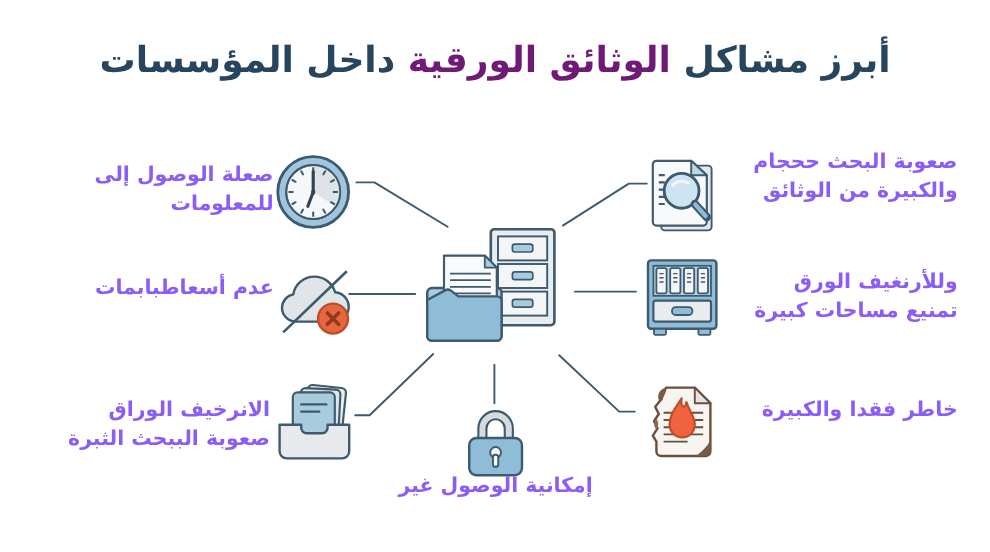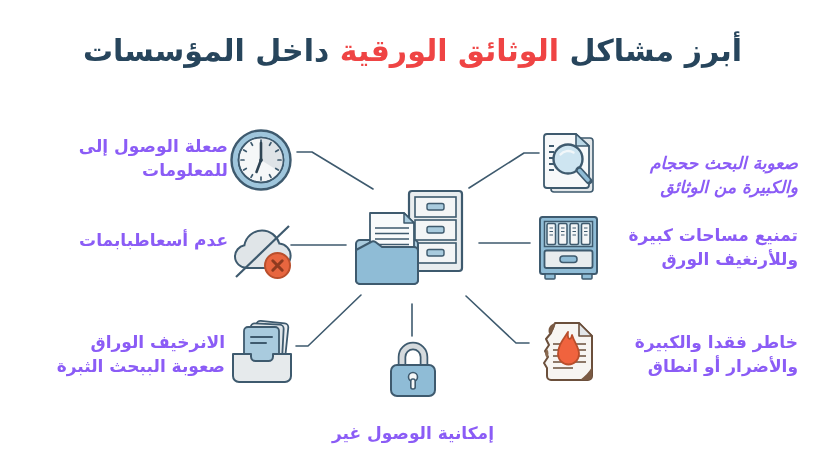--- a/index.html
+++ b/index.html
@@ -5,27 +5,27 @@
   html,body{margin:0;padding:0;background:#ffffff;}
   #canvas{
     position:relative;width:825px;height:460px;overflow:hidden;background:#ffffff;
     font-family:"DejaVu Sans","Liberation Sans",sans-serif;
   }
   .title{
     position:absolute;left:0;top:33px;width:825px;text-align:center;
     direction:rtl;font-size:30px;font-weight:700;color:#27455C;letter-spacing:0;
     white-space:nowrap;
   }
-  .title .accent{color:#ef4444;}
+  .title .accent{color:#701a75;}
   .connectors{position:absolute;left:0;top:0;pointer-events:none;}
   .item-text{
     position:absolute;direction:rtl;text-align:right;color:#8b5cf6;
     font-size:17px;font-weight:700;line-height:23.5px;white-space:nowrap;
   }
-  .item-text.center{text-align:center;margin-top:28px;}
+  .item-text.center{text-align:center;}
   .icon{position:absolute;}
   .icon svg{display:block;}
 </style>
 </head>
 <body>
 
 <div id="canvas">
 
   <div class="title"><span>أبرز مشاكل</span> <span class="accent">الوثائق الورقية</span> <span>داخل المؤسسات</span></div>
 
@@ -126,21 +126,21 @@
       <rect x="20" y="12" width="42" height="54" rx="3" fill="#E3E8EB" stroke="#3E5A6E" stroke-width="1.6"></rect>
       <path d="M16,8 H45 L58,20 V59 a3,3 0 0 1 -3,3 H16 a3,3 0 0 1 -3,-3 V11 a3,3 0 0 1 3,-3 Z" fill="#F7F9FA" stroke="#3E5A6E" stroke-width="1.8"></path>
       <path d="M45,8 V20 H58 Z" fill="#BAD7E6" stroke="#3E5A6E" stroke-width="1.6" stroke-linejoin="round"></path>
       <path d="M18,20 h5 M18,26 h5 M18,32 h5 M18,38 h5 M18,44 h5" stroke="#3E5A6E" stroke-width="1.8"></path>
       <circle cx="37" cy="33" r="14.5" fill="#C9E2EF" fill-opacity="0.9" stroke="#3E5A6E" stroke-width="2.4"></circle>
       <path d="M29.5,28.5 a10,10 0 0 1 13,-2" fill="none" stroke="#F2F7FA" stroke-width="2.4" stroke-linecap="round"></path>
       <line x1="48" y1="44" x2="58" y2="55" stroke="#3E5A6E" stroke-width="7" stroke-linecap="round"></line>
       <line x1="48.5" y1="44.5" x2="57" y2="54" stroke="#8FBCD6" stroke-width="3.5" stroke-linecap="round"></line>
     </svg>
   </div>
-  <div class="item-text" style="left:608px;top:152px;width:190px;font-style:italic;">
+  <div class="item-text" style="left:608px;top:124px;width:190px;">
     <div>صعوبة البحث ححجام</div>
     <div>والكبيرة من الوثائق</div>
   </div>
 
   <div class="icon" style="left:532px;top:212px;">
     <svg width="73" height="73" viewBox="0 0 73 73">
       <rect x="8" y="5" width="57" height="57" rx="2.5" fill="#8FBCD6" stroke="#3E5A6E" stroke-width="2"></rect>
       <rect x="12.5" y="9.5" width="48" height="25" fill="#BAD7E6" stroke="#3E5A6E" stroke-width="1.5"></rect>
       <g fill="#F3F5F6" stroke="#3E5A6E" stroke-width="1.5">
         <rect x="15" y="11.5" width="8.5" height="21" rx="1.5"></rect>
@@ -156,39 +156,38 @@
       </g>
       <rect x="12.5" y="38.5" width="48" height="17.5" rx="2" fill="#E8ECEE" stroke="#3E5A6E" stroke-width="1.8"></rect>
       <rect x="28" y="44" width="17" height="6.5" rx="3" fill="#8FBCD6" stroke="#3E5A6E" stroke-width="1.5"></rect>
       <g fill="#8FBCD6" stroke="#3E5A6E" stroke-width="1.5">
         <rect x="13" y="62" width="10" height="5" rx="1"></rect>
         <rect x="50" y="62" width="10" height="5" rx="1"></rect>
       </g>
     </svg>
   </div>
   <div class="item-text" style="left:608px;top:224px;width:190px;">
+    <div>وللأرنغيف الورق</div>
     <div>تمنيع مساحات كبيرة</div>
-    <div>وللأرنغيف الورق</div>
   </div>
 
   <div class="icon" style="left:531px;top:316px;">
     <svg width="74" height="78" viewBox="0 0 74 78">
       <path d="M24,7 H48 L61,20 V60 a4,4 0 0 1 -4,4 H20 a4,4 0 0 1 -4,-4 V52
                l-3,-5 4,-6 -3,-6 4,-6 -3,-6 5,-6 Z" fill="#F7F5F2" stroke="#6B4F3B" stroke-width="2" stroke-linejoin="round"></path>
       <path d="M24,7 C18.5,8.5 16.5,13 18,17.5 C21.5,16 24,12.5 24,7 Z" fill="#7A5A43"></path>
       <path d="M16,33 C13.5,35.5 13.5,39.5 16,42 C18,39 18,35.5 16,33 Z" fill="#8A6A50"></path>
       <path d="M61,51 V60 a4,4 0 0 1 -4,4 H49 C53.5,60.5 58,56.5 61,51 Z" fill="#7A5A43"></path>
       <path d="M48,7 V20 H61 Z" fill="#E2E6E9" stroke="#6B4F3B" stroke-width="1.6" stroke-linejoin="round"></path>
       <path d="M22,28 H55 M22,34 H55 M22,40 H55 M22,46 H55 M22,52 H42" stroke="#6B4F3B" stroke-width="1.6"></path>
       <path d="M37,16 C32,24 27,29 27,38 a10.5,10.5 0 0 0 21,0 C48,31 44,28 41,19 C40,25 36,24 37,16 Z" fill="#F0633E" stroke="#B94E2B" stroke-width="1.8" stroke-linejoin="round"></path>
     </svg>
   </div>
   <div class="item-text" style="left:608px;top:331px;width:190px;">
     <div>خاطر فقدا والكبيرة</div>
-    <div>والأضرار أو انطاق</div>
   </div>
 
   <div class="icon" style="left:389px;top:338px;">
     <svg width="48" height="60" viewBox="0 0 48 60">
       <path d="M13,30 V19 a11,11 0 0 1 22,0 V30" fill="none" stroke="#3E5A6E" stroke-width="8.5"></path>
       <path d="M13,30 V19 a11,11 0 0 1 22,0 V30" fill="none" stroke="#D5DADD" stroke-width="5"></path>
       <rect x="2" y="27" width="44" height="31" rx="6" fill="#8FBCD6" stroke="#3E5A6E" stroke-width="2"></rect>
       <circle cx="24" cy="39" r="4.5" fill="#F5F7F8" stroke="#3E5A6E" stroke-width="1.6"></circle>
       <rect x="21.8" y="41" width="4.4" height="10" rx="2" fill="#F5F7F8" stroke="#3E5A6E" stroke-width="1.6"></rect>
     </svg>

